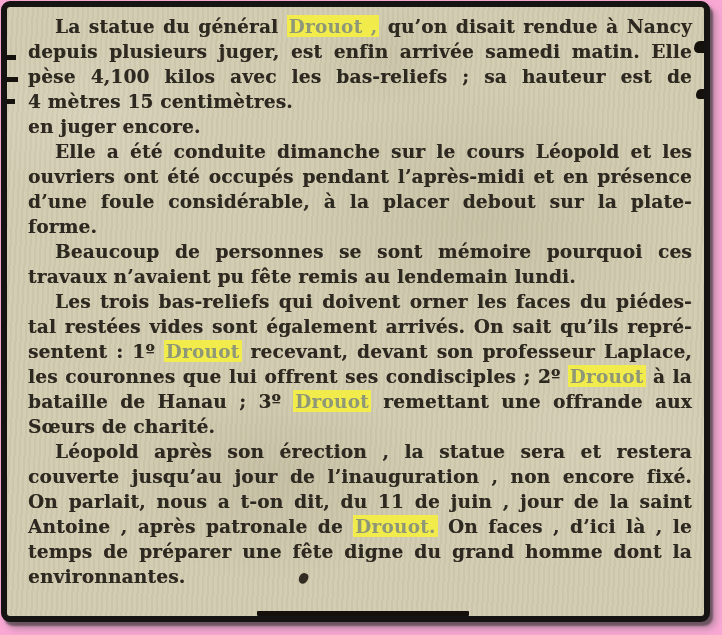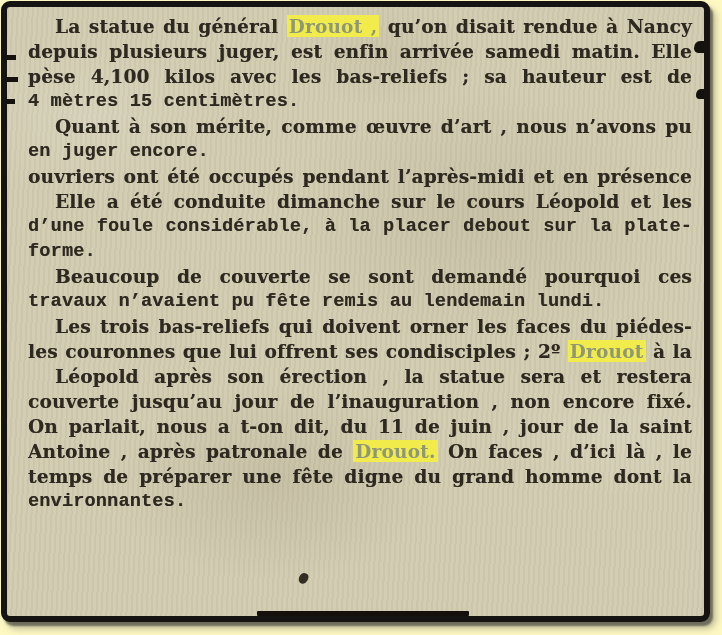--- a/index.html
+++ b/index.html
@@ -8,21 +8,21 @@
     background: #ffffff;
     width: 722px;
     height: 635px;
     overflow: hidden;
     font-family: "DejaVu Serif", "Liberation Serif", serif;
   }
   .stage {
     position: relative;
     width: 722px;
     height: 635px;
-    background: #fef9c3;
+    background: #f9a8d4;
   }
   .frame {
     position: absolute;
     left: 1px;
     top: 1px;
     width: 709px;
     height: 621px;
     box-sizing: border-box;
     border: 6px solid #161412;
     border-radius: 9px;
@@ -49,21 +49,20 @@
     line-height: 25px;
     letter-spacing: 0.2px;
     text-shadow: 0.3px 0.3px 0.5px rgba(46,41,32,0.55);
   }
   .line {
     text-align: justify;
     text-align-last: justify;
   }
   .line.para-end {
     text-align-last: left;
-    font-family: Liberation Mono, monospace;
   }
   .line.indent {
     text-indent: 27px;
   }
   .hl {
     background: #f1eb4b;
     color: #8e9778;
     text-shadow: none;
     padding: 1px 2px 0 2px;
   }
@@ -100,29 +99,32 @@
 </head>
 <body>
 
 <div class="stage">
   <div class="frame">
     <div class="text-col">
         <div class="line indent"><span>La statue du général </span><span class="hl">Drouot ,</span><span> qu’on disait rendue à Nancy</span></div>
         <div class="line"><span>depuis plusieurs juger, est enfin arrivée samedi matin. Elle</span></div>
         <div class="line"><span>pèse 4,100 kilos avec les bas-reliefs ; sa hauteur est de</span></div>
         <div class="line para-end"><span>4 mètres 15 centimètres.</span></div>
-        <div class="line indent"><span>Quant à son mérite, comme œuvre d’art , nous n’avons pu</span></div>
         <div class="line para-end"><span>en juger encore.</span></div>
+        <div class="line indent"><span>Elle a été conduite dimanche sur le cours Léopold et les</span></div>
         <div class="line"><span>ouvriers ont été occupés pendant l’après-midi et en présence</span></div>
-        <div class="line indent"><span>Elle a été conduite dimanche sur le cours Léopold et les</span></div>
         <div class="line para-end"><span>d’une foule considérable, à la placer debout sur la plate-forme.</span></div>
-        <div class="line indent"><span>Beaucoup de couverte se sont demandé pourquoi ces</span></div>
+        <div class="line indent"><span>Beaucoup de personnes se sont mémoire pourquoi ces</span></div>
         <div class="line para-end"><span>travaux n’avaient pu fête remis au lendemain lundi.</span></div>
         <div class="line indent"><span>Les trois bas-reliefs qui doivent orner les faces du piédes-</span></div>
+        <div class="line"><span>tal restées vides sont également arrivés. On sait qu’ils repré-</span></div>
+        <div class="line"><span>sentent : 1º </span><span class="hl">Drouot</span><span> recevant, devant son professeur Laplace,</span></div>
         <div class="line"><span>les couronnes que lui offrent ses condisciples ; 2º </span><span class="hl">Drouot</span><span> à la</span></div>
+        <div class="line"><span>bataille de Hanau ; 3º </span><span class="hl">Drouot</span><span> remettant une offrande aux</span></div>
+        <div class="line para-end"><span>Sœurs de charité.</span></div>
         <div class="line indent"><span>Léopold après son érection , la statue sera et restera</span></div>
         <div class="line"><span>couverte jusqu’au jour de l’inauguration , non encore fixé.</span></div>
         <div class="line"><span>On parlait, nous a t-on dit, du 11 de juin , jour de la saint</span></div>
         <div class="line"><span>Antoine , après patronale de </span><span class="hl">Drouot.</span><span> On faces , d’ici là , le</span></div>
         <div class="line"><span>temps de préparer une fête digne du grand homme dont la</span></div>
         <div class="line para-end"><span>environnantes.</span></div>
       </div>
     <div class="edge-mark m1"></div>
     <div class="edge-mark m2"></div>
     <div class="edge-mark m3"></div>

